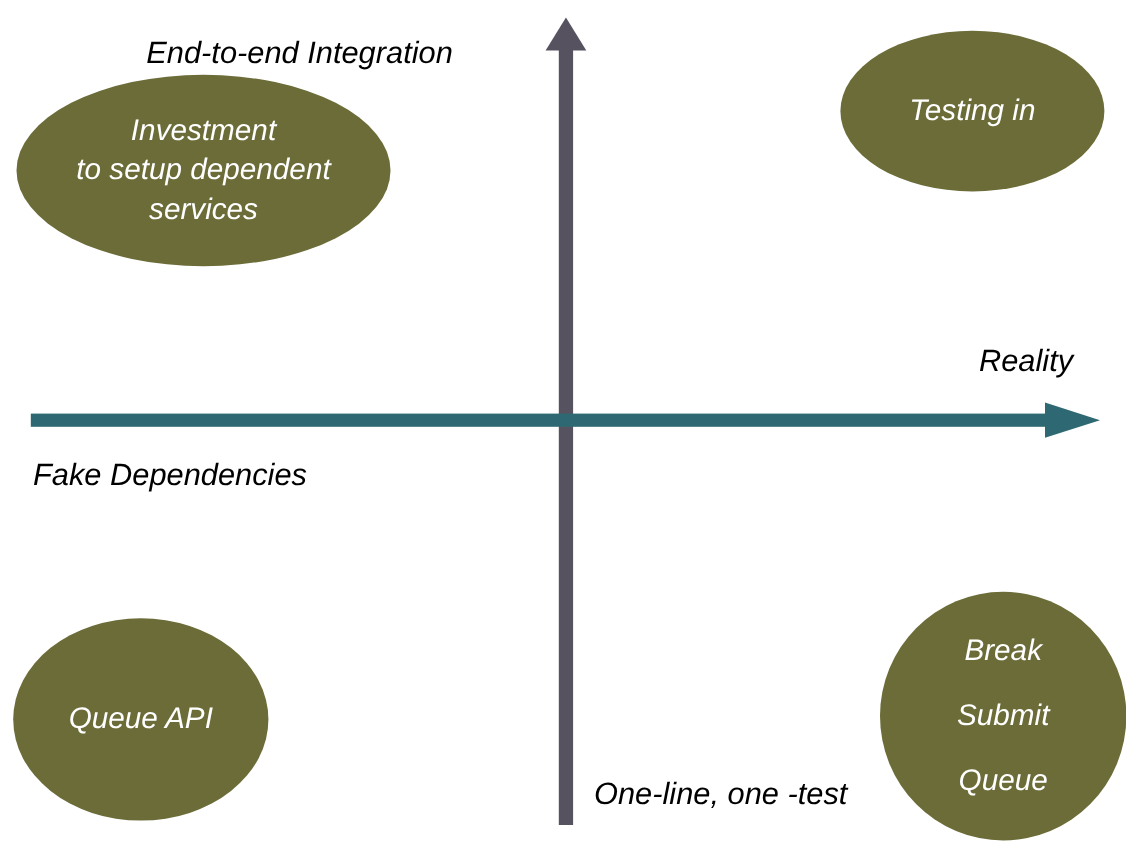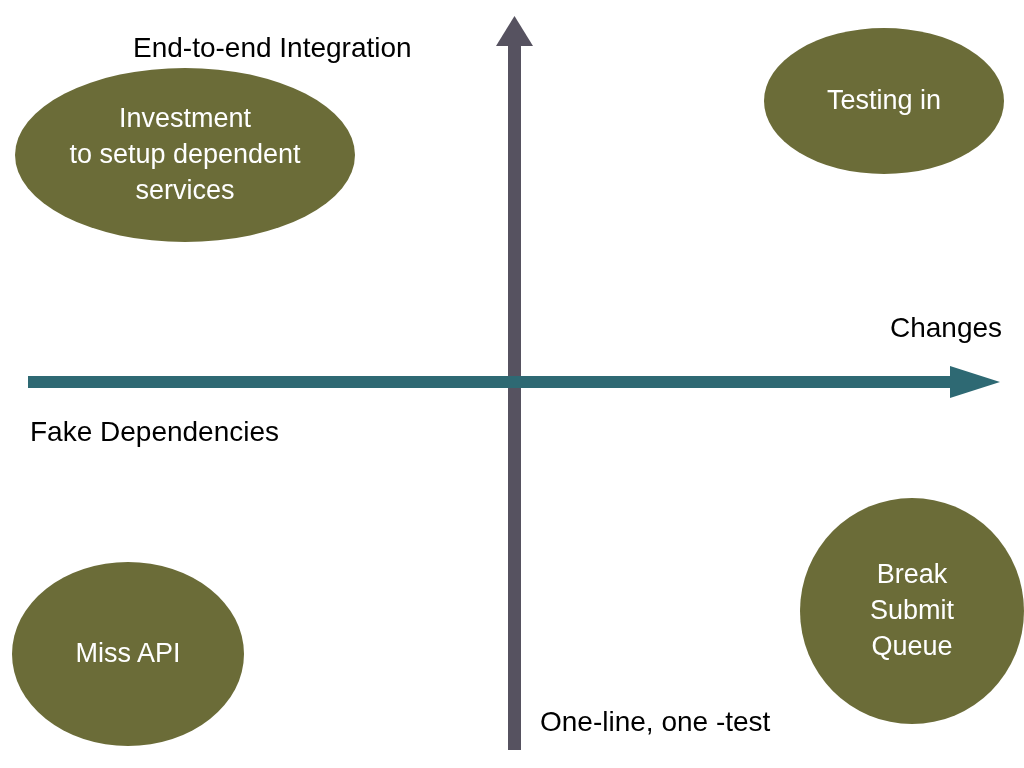--- a/index.html
+++ b/index.html
@@ -8,20 +8,21 @@
     width: 1024px;
     height: 768px;
     background: #ffffff;
     font-family: "Liberation Sans", sans-serif;
     overflow: hidden;
   }
   .stage {
     position: relative;
     width: 1024px;
     height: 564px;
+    font-style: italic;
   }
   .axes-svg {
     position: absolute;
     left: 0;
     top: 0;
     width: 1024px;
     height: 768px;
   }
   .v-fill { fill: var(--vertical-axis, #565260); }
   .h-fill { fill: var(--horizontal-axis, #2e6973); }
@@ -47,57 +48,57 @@
   .ellipse span { display: block; }
 
   .label-top    { left: 133px; top: 32px; }
   .label-right  { left: 890px; top: 312px; }
   .label-left   { left: 30px;  top: 416px; }
   .label-bottom { left: 540px; top: 706px; }
 
   .ellipse-top-left     { left: 15px;  top: 68px;  width: 340px; height: 174px; }
   .ellipse-top-right    { left: 764px; top: 28px;  width: 240px; height: 146px; }
   .ellipse-bottom-left  { left: 12px;  top: 562px; width: 232px; height: 184px; }
-  .ellipse-bottom-right { left: 800px; top: 498px; width: 224px; height: 226px; }
+  .ellipse-bottom-right { left: 800px; top: 538px; width: 224px; height: 226px; gap: 23px; }
 </style>
 </head>
 <body>
 
 <div class="stage">
 
   <svg class="axes-svg" viewBox="0 0 1024 768" xmlns="http://www.w3.org/2000/svg">
 
     <g>
       <rect class="v-fill" x="508" y="40" width="13" height="710"></rect>
       <polygon class="v-fill" points="514.5,16 496,46 533,46"></polygon>
     </g>
 
     <g>
       <rect class="h-fill" x="28" y="376" width="928" height="12"></rect>
       <polygon class="h-fill" points="1000,382 950,366 950,398"></polygon>
     </g>
   </svg>
 
   <div class="axis-label label-top">End-to-end Integration</div>
-  <div class="axis-label label-right">Changes</div>
+  <div class="axis-label label-right">Reality</div>
   <div class="axis-label label-bottom">One-line, one -test</div>
   <div class="axis-label label-left">Fake Dependencies</div>
 
   <div class="ellipse ellipse-top-left">
     <span>Investment</span>
     <span>to setup dependent</span>
     <span>services</span>
   </div>
 
   <div class="ellipse ellipse-top-right">
     <span>Testing in</span>
   </div>
 
   <div class="ellipse ellipse-bottom-left">
-    <span>Miss API</span>
+    <span>Queue API</span>
   </div>
 
   <div class="ellipse ellipse-bottom-right">
     <span>Break</span>
     <span>Submit</span>
     <span>Queue</span>
   </div>
 
 </div>
 

